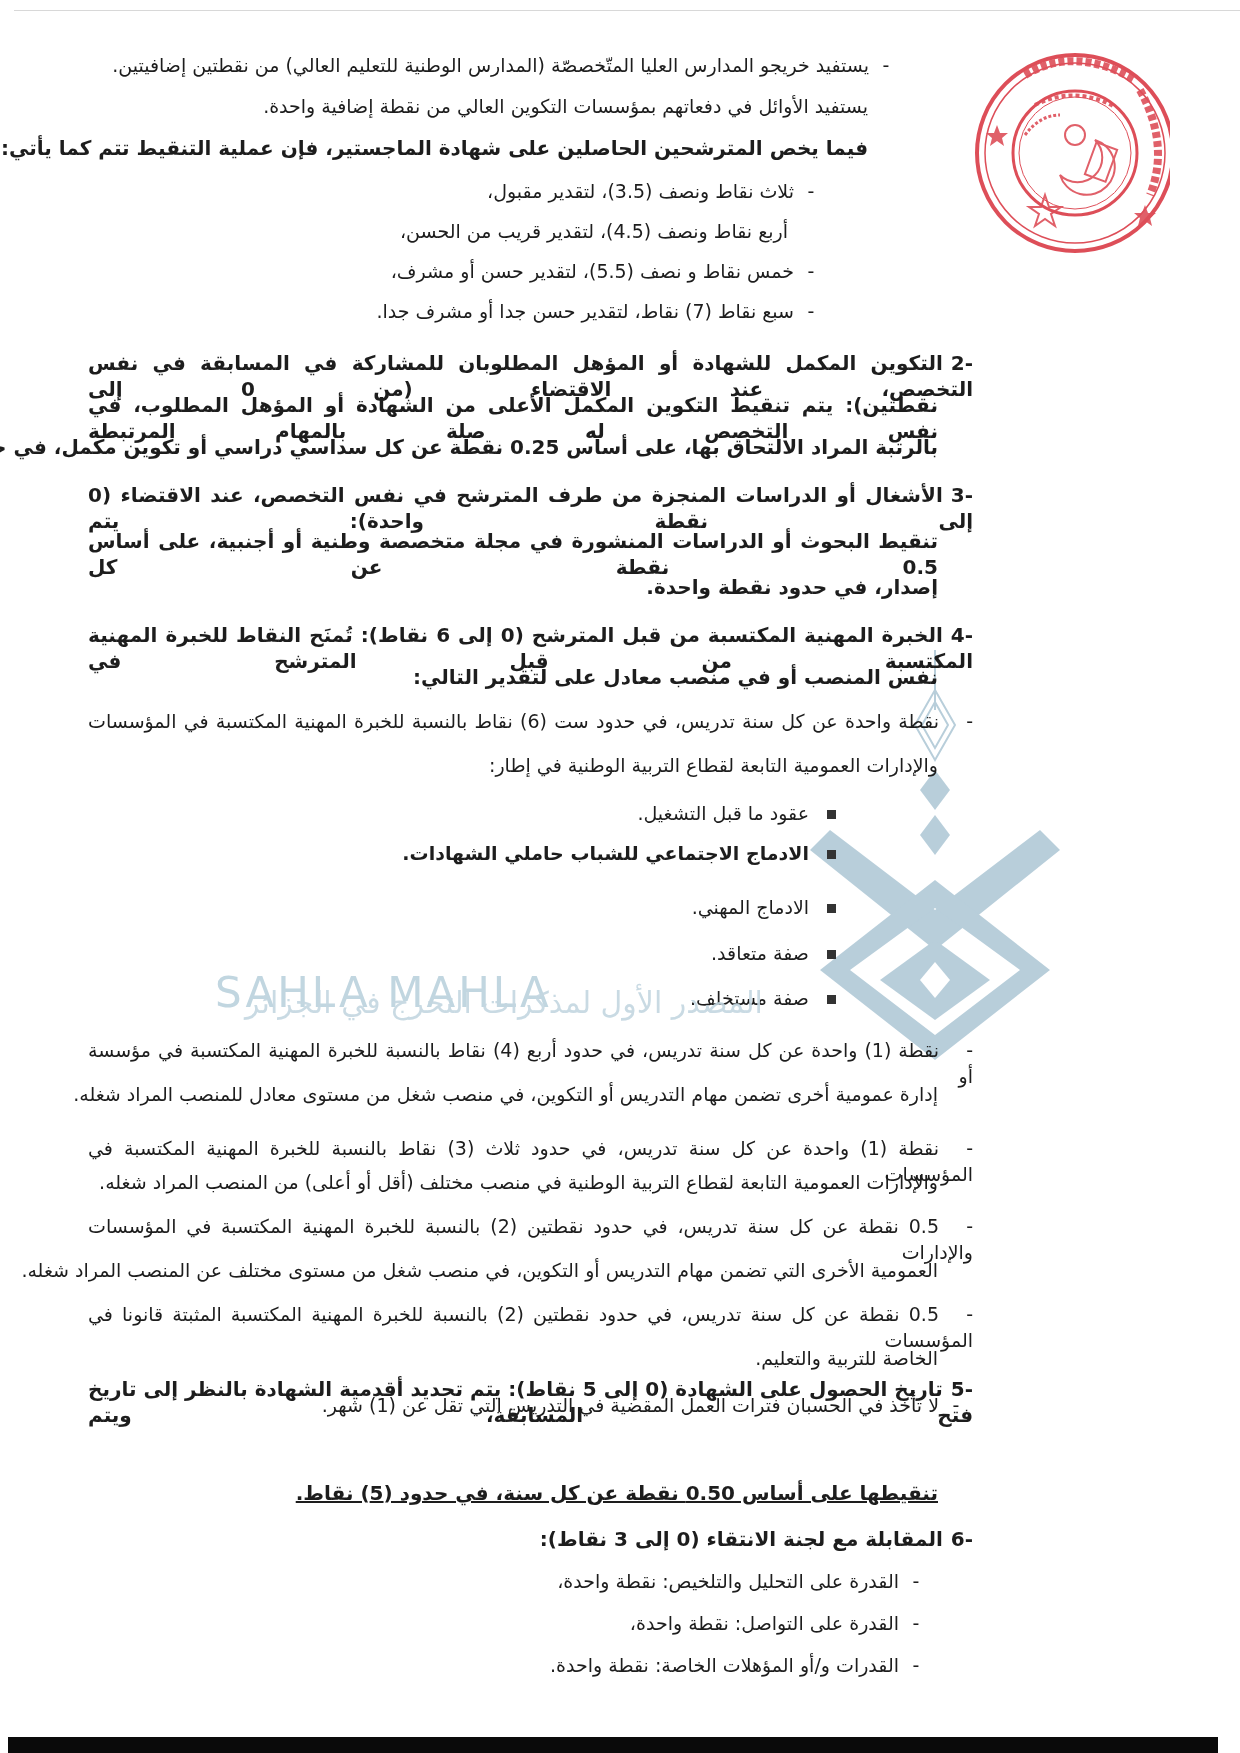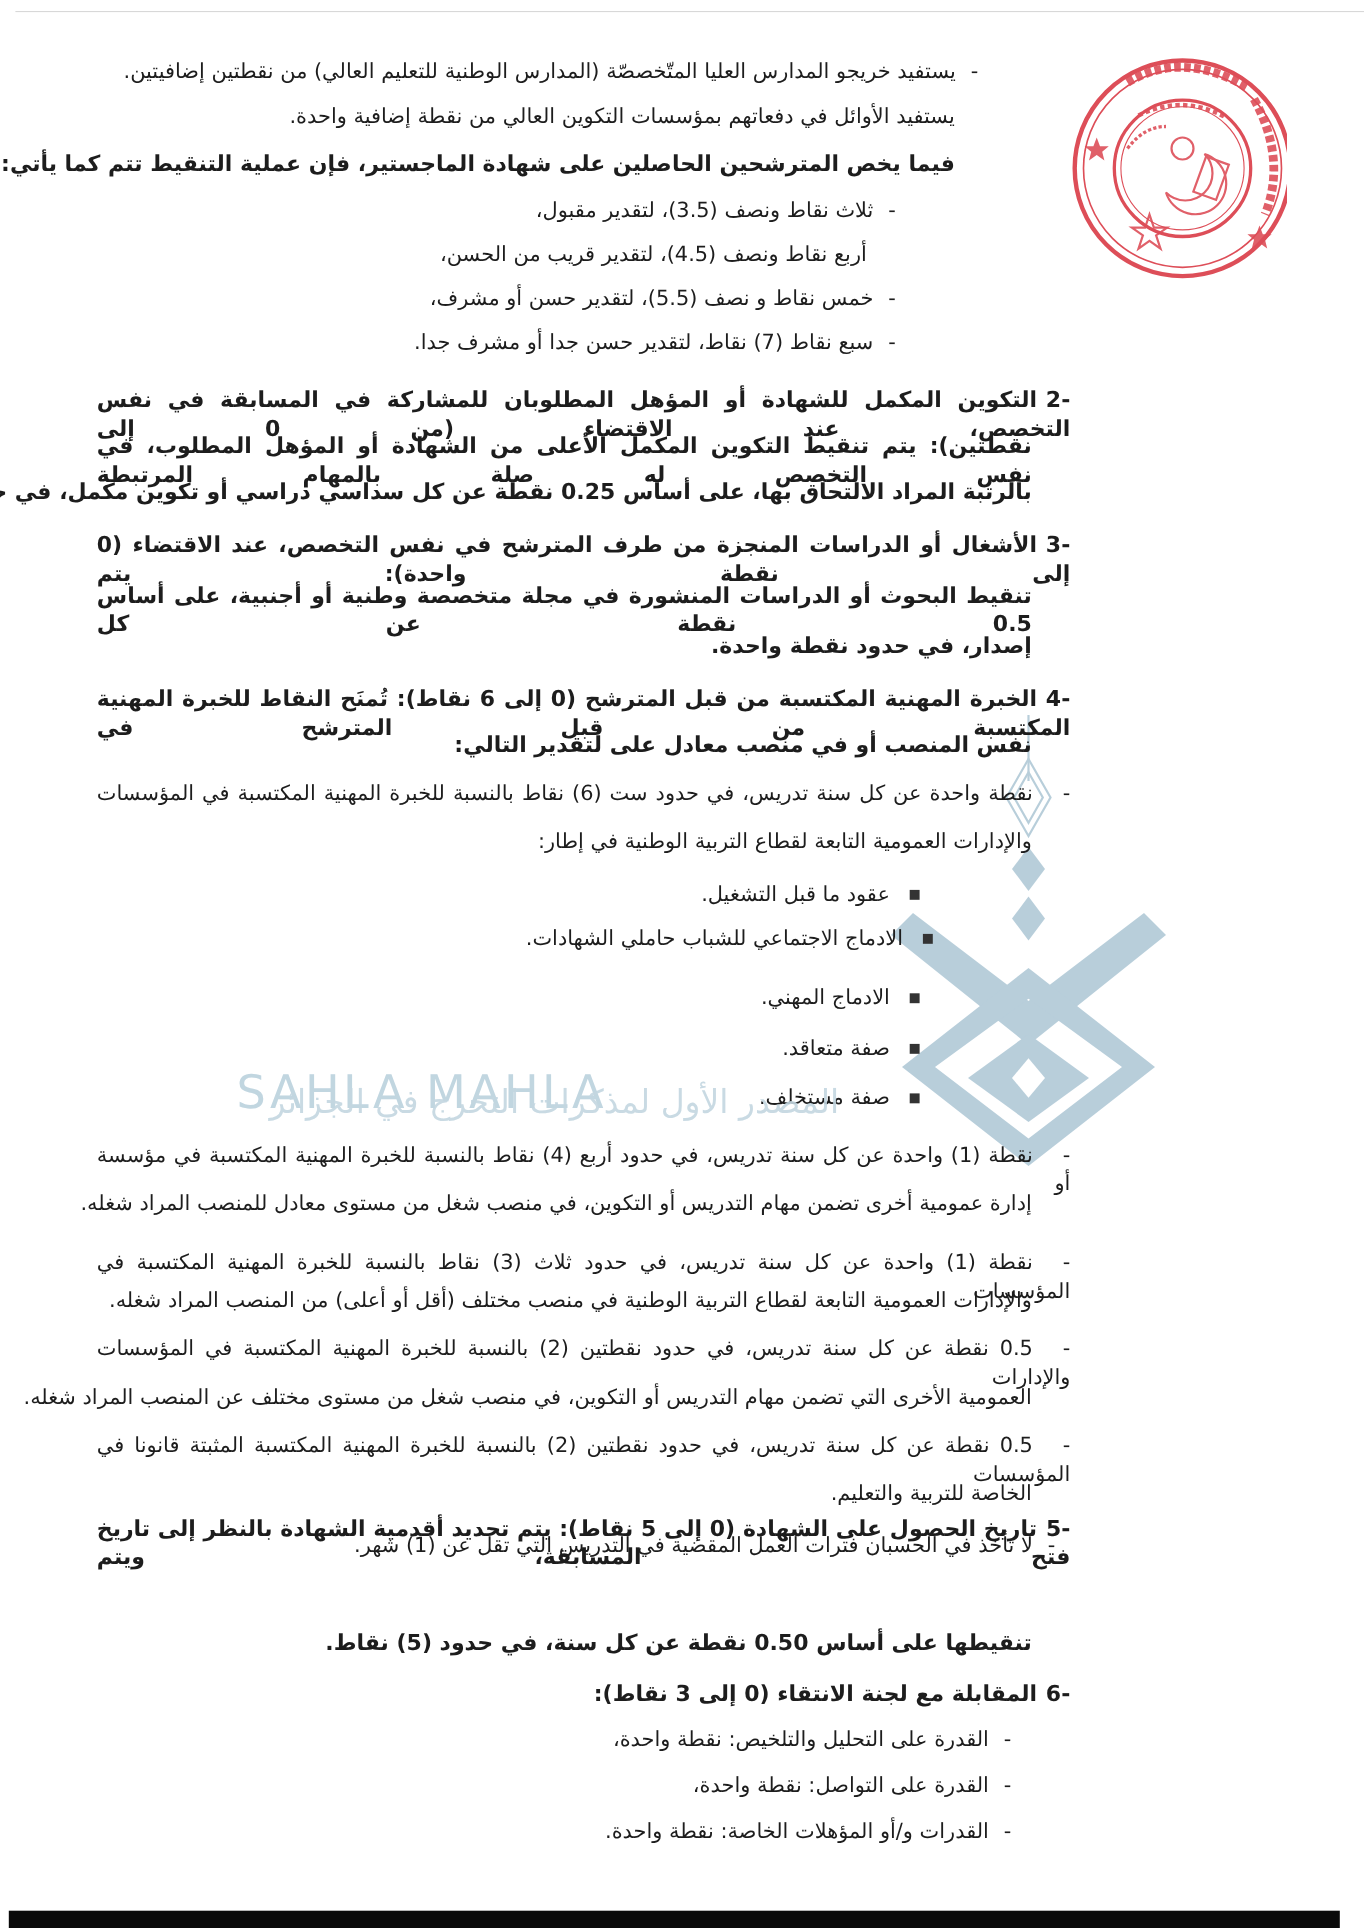--- a/index.html
+++ b/index.html
@@ -197,21 +197,21 @@
   <div class="line bold" style="right:130px; top:664px;">نفس المنصب أو في منصب معادل على لتقدير التالي:</div>
 
   <div class="line reg justify" style="right:95px; left:88px; top:708px;">
     <span class="dash">-</span><span>نقطة واحدة عن كل سنة تدريس، في حدود ست (6) نقاط بالنسبة للخبرة المهنية المكتسبة في المؤسسات</span>
   </div>
   <div class="line reg" style="right:130px; top:752px;">والإدارات العمومية التابعة لقطاع التربية الوطنية في إطار:</div>
 
   <div class="line reg" style="right:232px; top:800px;">
     <span class="sq"></span><span>عقود ما قبل التشغيل.</span>
   </div>
-  <div class="line reg" style="right:220px; top:840px;">
+  <div class="line reg" style="right:232px; top:840px;font-weight:bold;">
     <span class="sq"></span><span>الادماج الاجتماعي للشباب حاملي الشهادات.</span>
   </div>
   <div class="line reg" style="right:232px; top:894px;text-align:right;">
     <span class="sq"></span><span>الادماج المهني.</span>
   </div>
   <div class="line reg" style="right:232px; top:940px;">
     <span class="sq"></span><span>صفة متعاقد.</span>
   </div>
   <div class="line reg" style="right:232px; top:985px;">
     <span class="sq"></span><span>صفة مستخلف.</span>
@@ -237,21 +237,21 @@
   </div>
   <div class="line reg" style="right:130px; top:1345px;">الخاصة للتربية والتعليم.</div>
 
   <div class="line reg" style="right:95px; top:1392px;">
     <span class="dash">-</span><span>لا تأخذ في الحسبان فترات العمل المقضية في التدريس التي تقل عن (1) شهر.</span>
   </div>
 
   <div class="line bold justify" style="right:95px; left:88px; top:1376px;">
     <span class="num">-5</span><span>تاريخ الحصول على الشهادة (0 إلى 5 نقاط): يتم تحديد أقدمية الشهادة بالنظر إلى تاريخ فتح المسابقة، ويتم</span>
   </div>
-  <div class="line bold" style="right:130px; top:1480px;">تنقيطها على أساس 0.50 نقطة عن كل سنة، في حدود (5) نقاط.</div>
+  <div class="line bold" style="right:130px; top:1480px;text-decoration:underline;">تنقيطها على أساس 0.50 نقطة عن كل سنة، في حدود (5) نقاط.</div>
 
   <div class="line bold" style="right:95px; top:1526px;">
     <span class="num">-6</span><span>المقابلة مع لجنة الانتقاء (0 إلى 3 نقاط):</span>
   </div>
   <div class="line reg" style="right:135px; top:1568px;">
     <span class="dash">-</span><span>القدرة على التحليل والتلخيص: نقطة واحدة،</span>
   </div>
   <div class="line reg" style="right:135px; top:1610px;">
     <span class="dash">-</span><span>القدرة على التواصل: نقطة واحدة،</span>
   </div>

